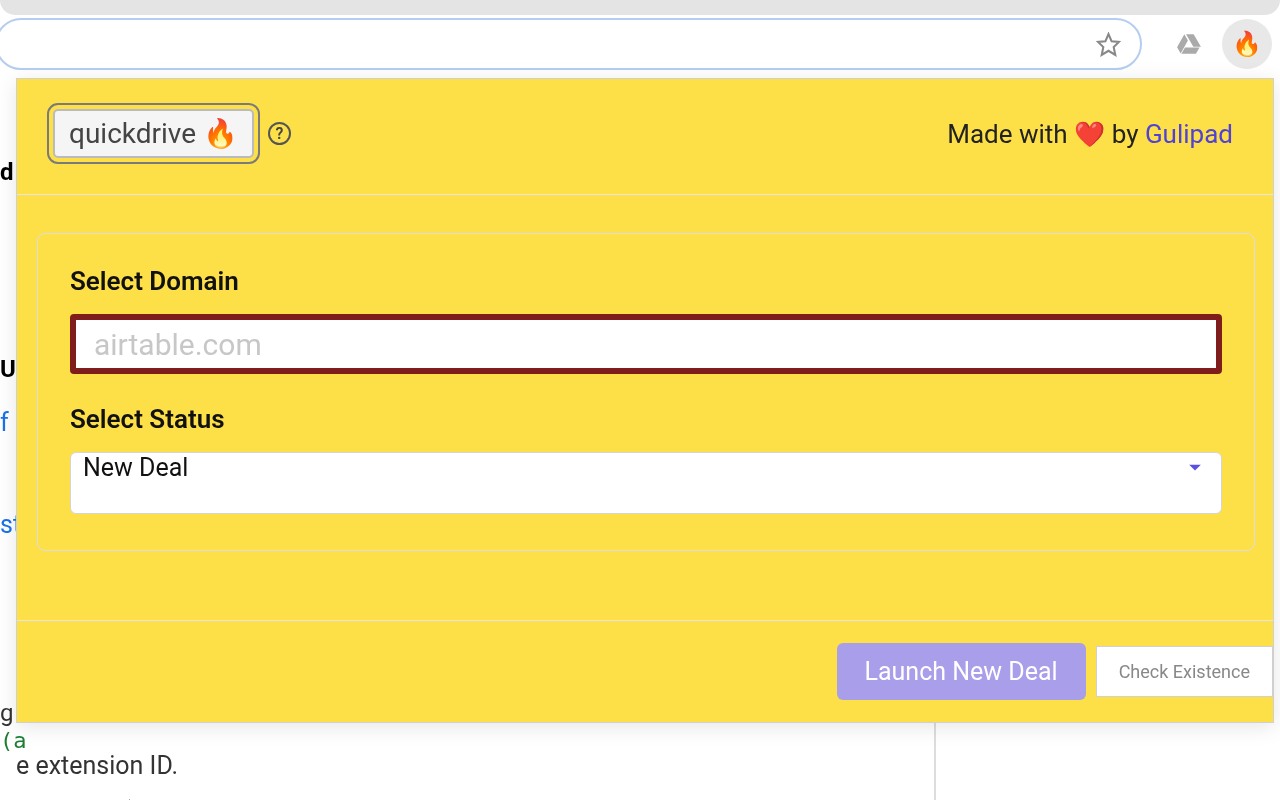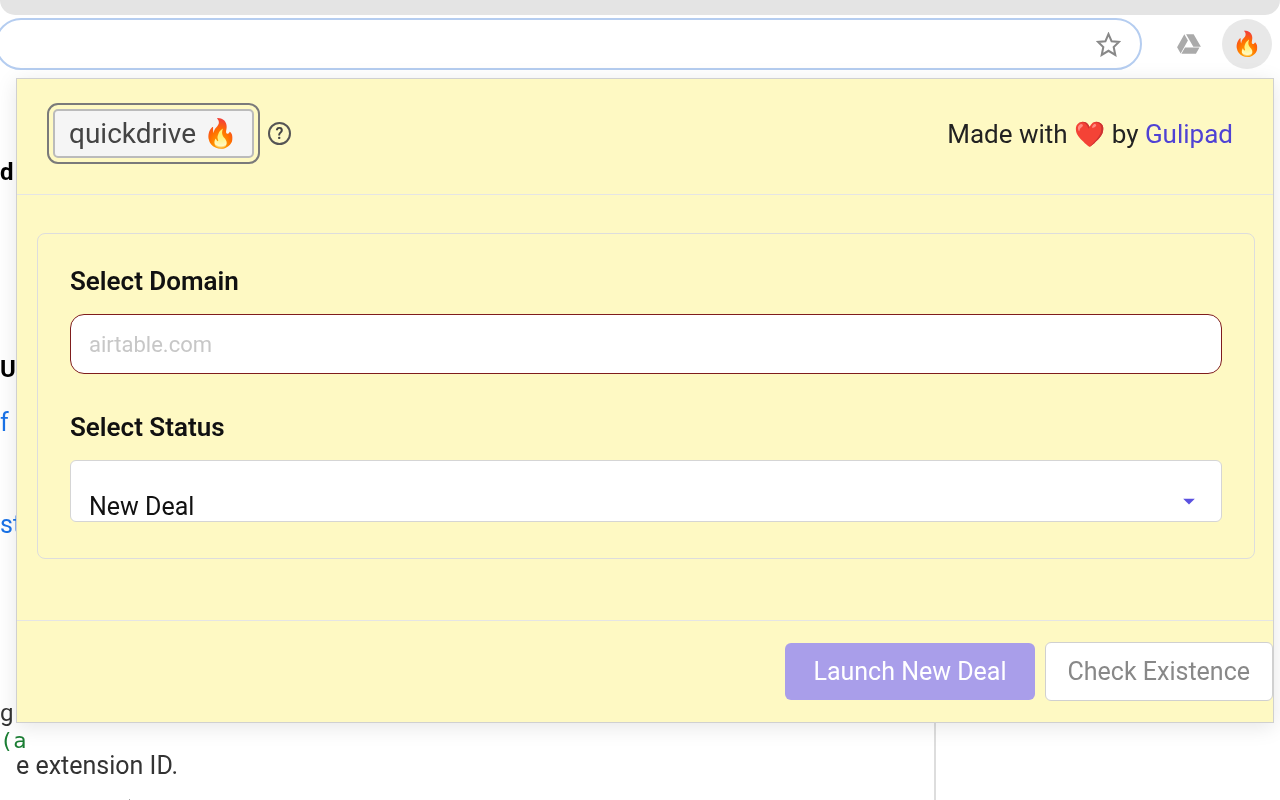--- a/index.html
+++ b/index.html
@@ -76,21 +76,21 @@
       justify-content: center;
       font-size: 24px;
     }
     
     .popup {
       position: absolute;
       top: 78px;
       left: 16px;
       right: 6px;
       height: 645px;
-      background: #fef9c3;
+      background: #fde047;
       border: 1px solid #d0d0d0;
       box-shadow: 0 4px 20px rgba(0,0,0,0.1);
     }
     .popup-header {
       display: flex;
       align-items: center;
       justify-content: space-between;
       padding: 30px 40px 36px 36px;
       border-bottom: 1px solid #e5e5e5;
     }
@@ -136,38 +136,38 @@
     }
     .field-label {
       font-size: 26px;
       font-weight: 600;
       color: #111;
       margin-bottom: 18px;
     }
     .text-input {
       width: 100%;
       height: 60px;
-      border: 1px solid #7f1d1d;
-      border-radius: 14px;
+      border: 6px solid #7f1d1d;
+      border-radius: 4px;
       padding: 0 18px;
-      font-size: 22px;
+      font-size: 30px;
       color: #333;
     }
     .text-input::placeholder { color: #c7c7c7; }
-    .field-group + .field-group { margin-top: 38px; }
+    .field-group + .field-group { margin-top: 30px; }
     .select-box {
       width: 100%;
       height: 62px;
       border: 1px solid #d5d5d5;
       border-radius: 6px;
-      padding: 0 18px;
+      padding: 0 12px;
       font-size: 25px;
       color: #111;
       display: flex;
-      align-items: flex-end;
+      align-items: flex-start;
       justify-content: space-between;
       background: #fff;
     }
     .select-chevron svg { width: 28px; height: 28px; fill: #5b51e0; }
     
     .popup-footer {
       position: absolute;
       left: 0;
       right: 0;
       bottom: 0;
@@ -183,23 +183,23 @@
       color: #fff;
       border: none;
       border-radius: 6px;
       padding: 14px 28px;
       font-size: 25px;
     }
     .btn-secondary {
       background: #fff;
       color: #888;
       border: 1px solid #d0d0d0;
-      border-radius: 6px;
+      border-radius: 0;
       padding: 14px 22px;
-      font-size: 25px;
+      font-size: 18px;
     }
     
     .bg-text {
       position: absolute;
       color: #333;
       font-size: 24px;
       line-height: 1.6;
       white-space: pre-wrap;
     }
     .bg-d { top: 153px; left: 0; font-weight: 700; color: #000; }

